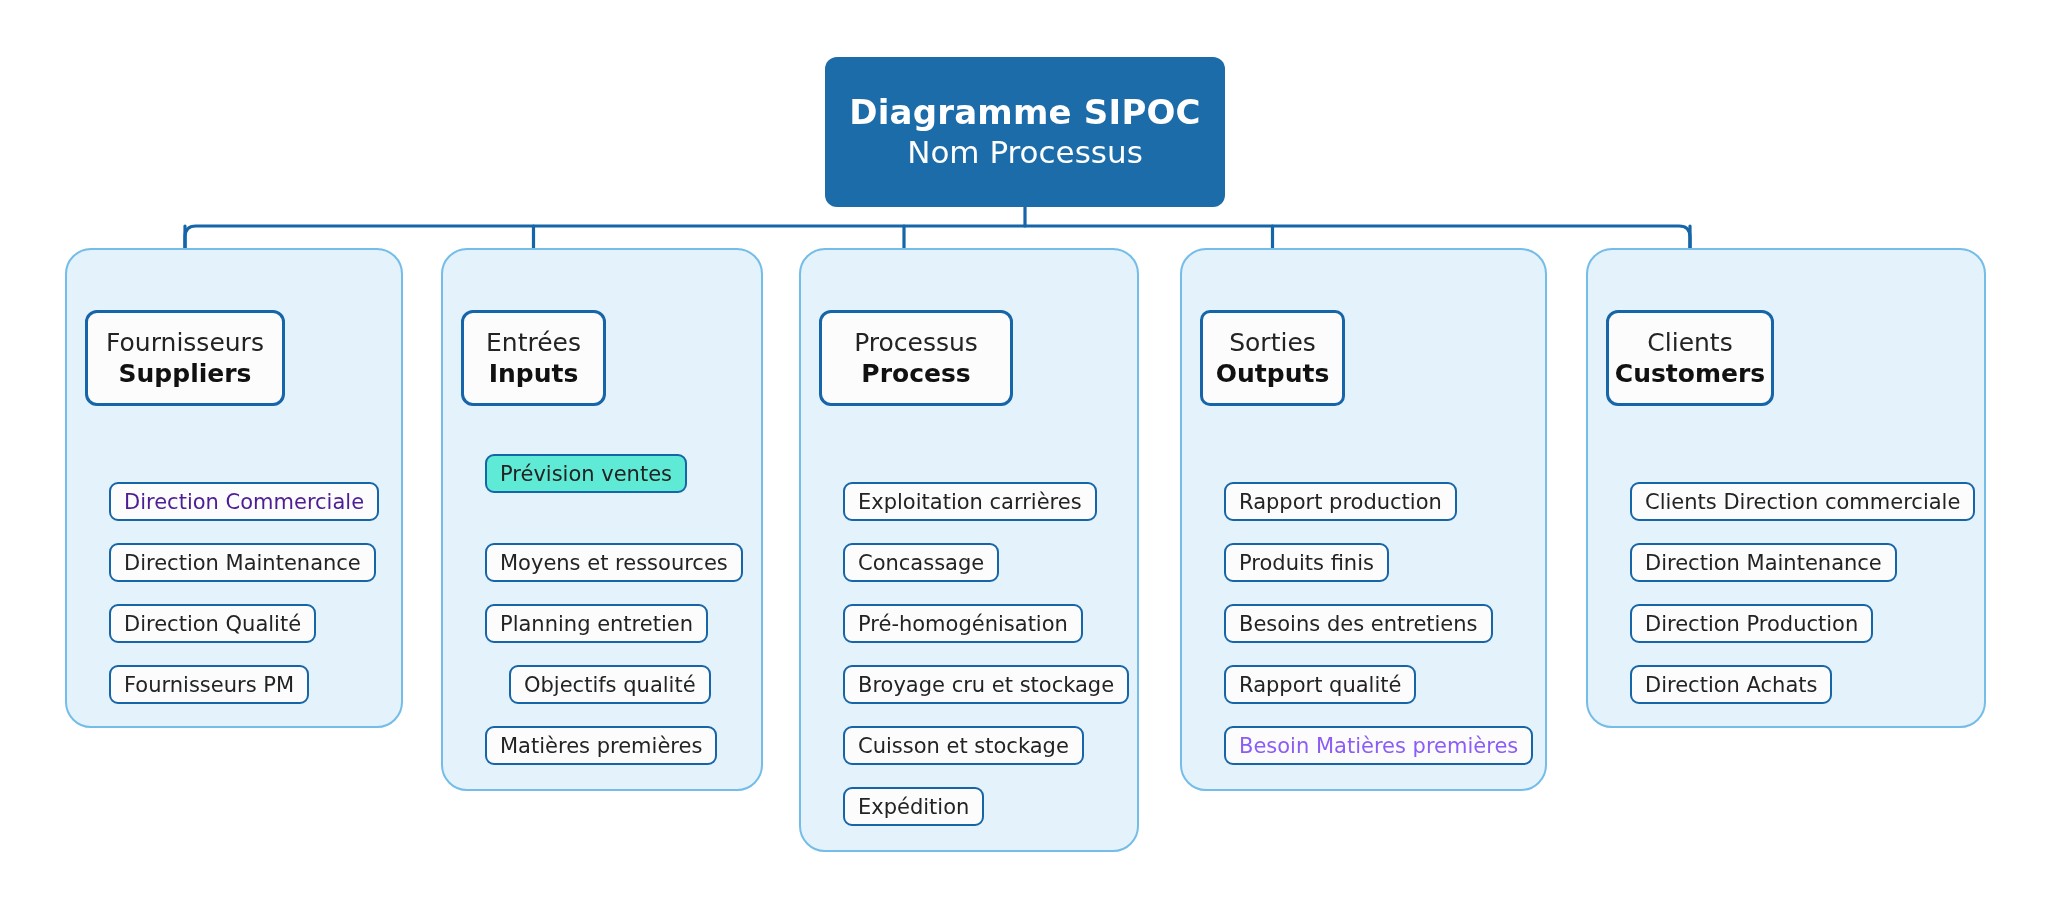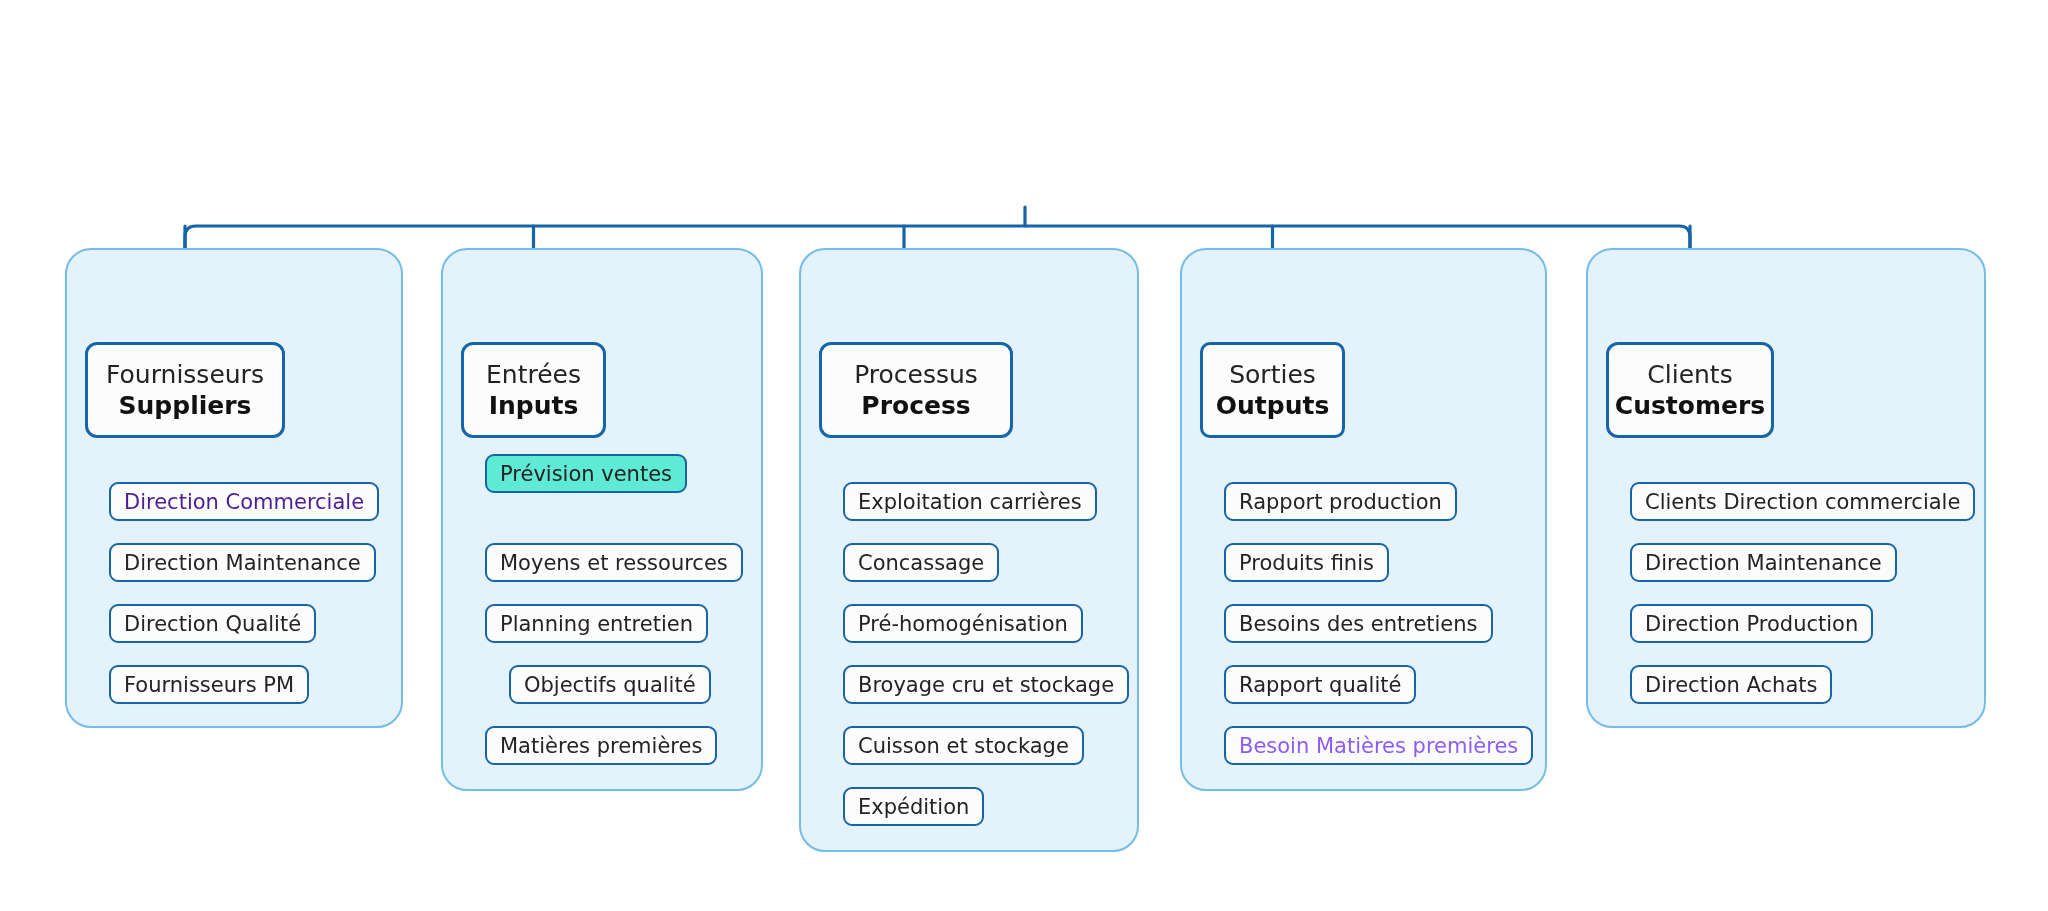--- a/index.html
+++ b/index.html
@@ -41,21 +41,20 @@
   
   .col-head{
     position:absolute;
     background:#FCFCFC;
     border:3px solid #1565A8;
     border-radius:12px;
     box-sizing:border-box;
     display:flex;flex-direction:column;
     align-items:center;justify-content:center;
     padding:22px 16px;
-    margin-top:32px;
   }
   .col-head .fr{font-size:25px;color:#232323;font-weight:normal;line-height:1.2;white-space:nowrap;}
   .col-head .en{font-size:25px;color:#111111;font-weight:bold;line-height:1.2;white-space:nowrap;margin-top:1px;}
 
   
   .item{
     position:absolute;
     background:#FCFCFC;
     border:2.5px solid #1565A8;
     border-radius:9px;
@@ -102,20 +101,24 @@
         <path d="M 1220 612.5 Q 1220 623.5 1231 623.5 L 1224 623.5"></path>
         <path d="M 1220 673.5 Q 1220 684.5 1231 684.5 L 1224 684.5"></path>
         <path d="M 1690 226 L 1690 310"></path>
         <path d="M 1626 406 L 1626 673.5 Q 1626 684.5 1637 684.5 L 1630 684.5"></path>
         <path d="M 1626 490.5 Q 1626 501.5 1637 501.5 L 1630 501.5"></path>
         <path d="M 1626 551.5 Q 1626 562.5 1637 562.5 L 1630 562.5"></path>
         <path d="M 1626 612.5 Q 1626 623.5 1637 623.5 L 1630 623.5"></path>
       </g>
   </svg>
 
+  <div class="title-box" style="left: 825px; top: 57px; width: 400px; height: 150px; background: rgb(27, 108, 168); color: rgb(255, 255, 255);">
+    <div class="title-main">Diagramme SIPOC</div>
+    <div class="title-sub">Nom Processus</div>
+  </div>
 
   <div id="columns-root">
       <div class="panel" style="left: 65px; top: 248px; width: 338px; height: 480px; background: rgb(228, 242, 252); border-color: rgb(116, 189, 232);"></div>
       <div class="col-head" style="left: 85px; top: 310px; width: 200px; height: 96px; background: rgb(252, 252, 252); border-color: rgb(21, 101, 168);">
         <div class="fr">Fournisseurs</div>
         <div class="en">Suppliers</div>
       </div>
       <div class="item" style="left: 109px; top: 482px; background: rgb(252, 252, 252); border-color: rgb(21, 101, 168); color: #4c1d95;">Direction Commerciale</div>
       <div class="item" style="left: 109px; top: 543px; background: rgb(252, 252, 252); border-color: rgb(21, 101, 168); color: rgb(35, 35, 35);">Direction Maintenance</div>
       <div class="item" style="left: 109px; top: 604px; background: rgb(252, 252, 252); border-color: rgb(21, 101, 168); color: rgb(35, 35, 35);">Direction Qualité</div>

